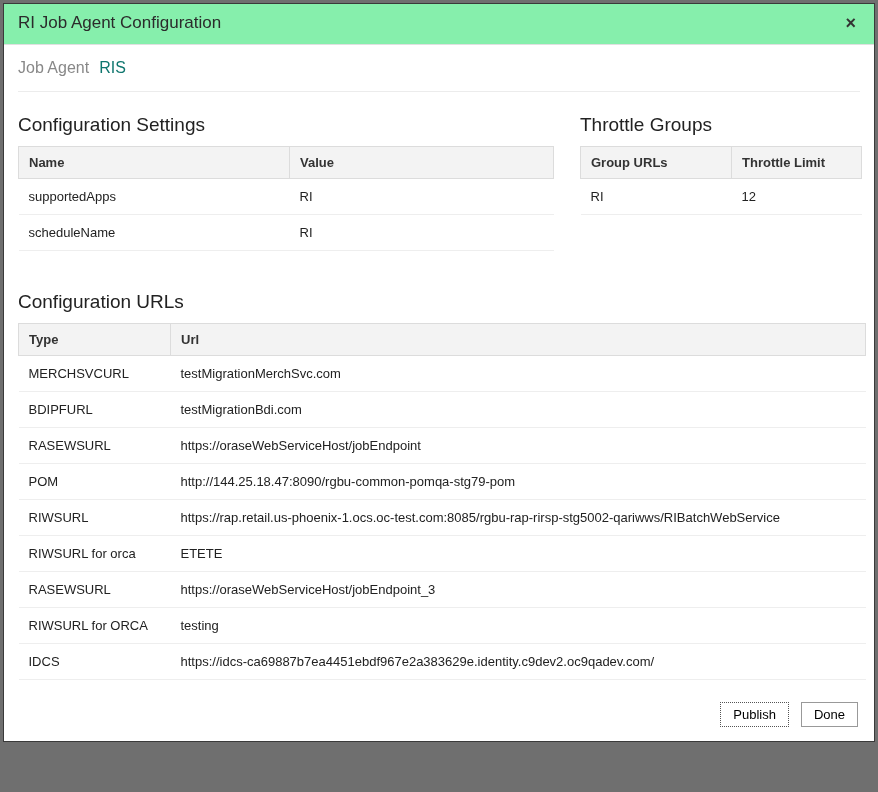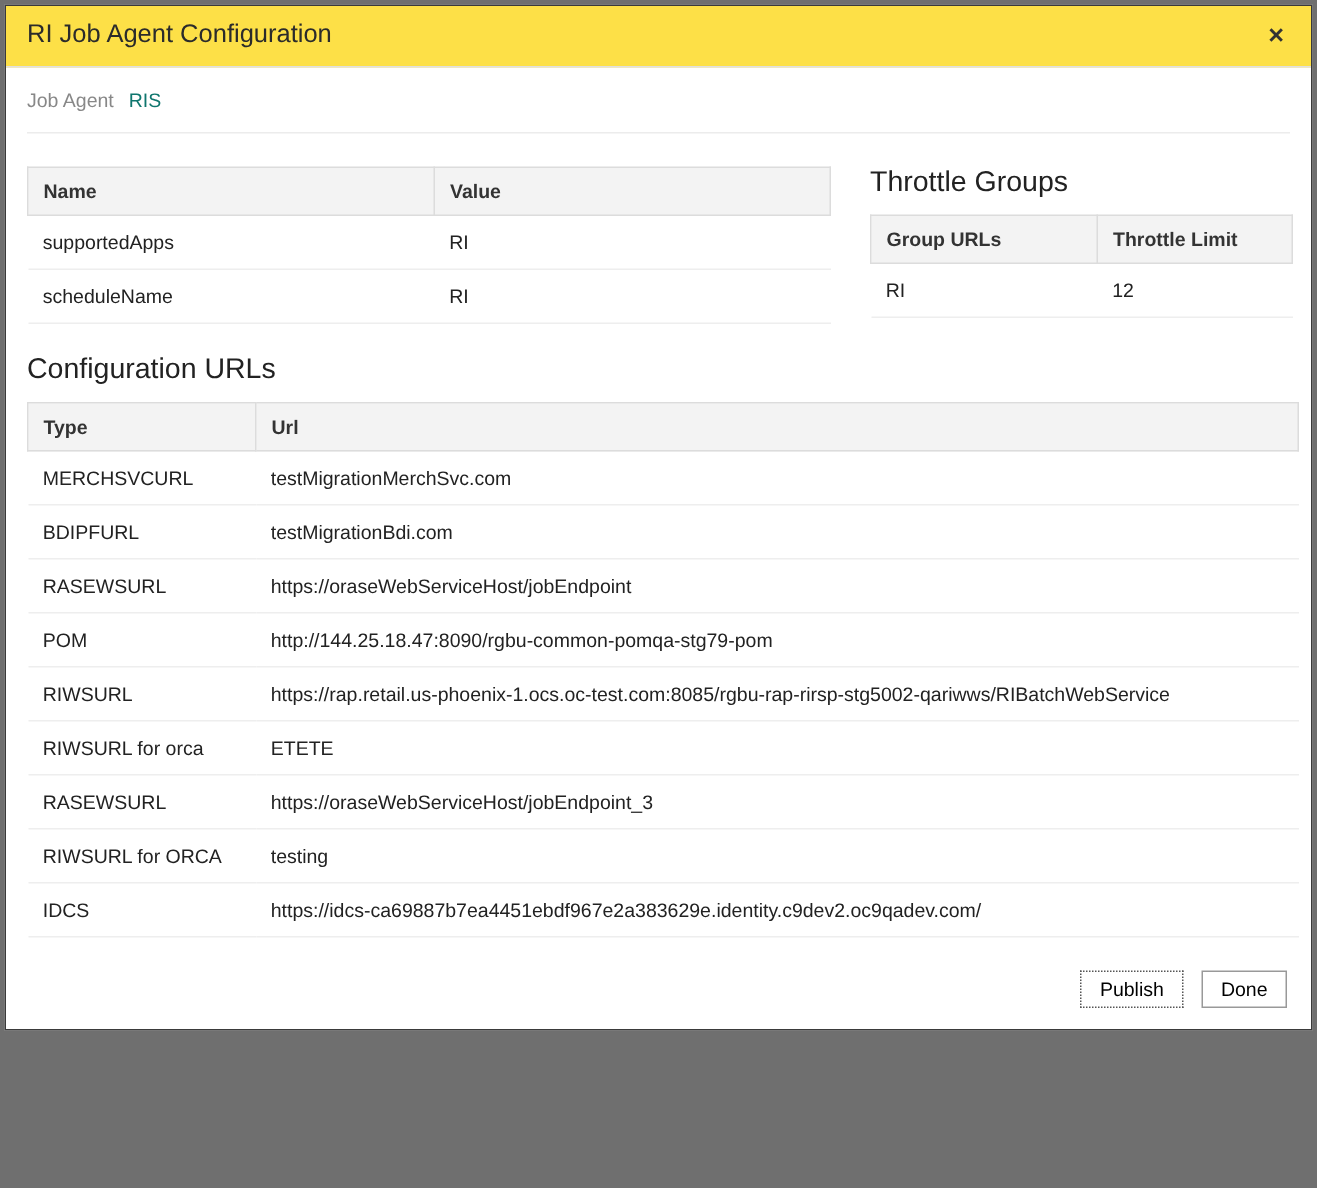--- a/index.html
+++ b/index.html
@@ -13,21 +13,21 @@
       width: 872px;
       margin: 3px auto;
       background: #fff;
       border: 1px solid #3a3a3a;
     }
     .titlebar {
       display: flex;
       align-items: center;
       justify-content: space-between;
       padding: 8px 14px 10px 14px;
-      background: #fde047;
+      background: #86efac;
       border-bottom: 1px solid #e0e0e0;
     }
     .titlebar-title {
       font-size: 17px;
       font-weight: 400;
       color: #2b2b2b;
     }
     .titlebar-close {
       font-size: 18px;
       font-weight: 700;
@@ -36,41 +36,41 @@
       line-height: 1;
       padding: 2px 4px;
     }
     .body {
       padding: 14px 14px 8px 14px;
     }
     .job-agent-row {
       display: flex;
       align-items: baseline;
       gap: 10px;
-      font-size: 13px;
+      font-size: 16px;
       padding-bottom: 14px;
       border-bottom: 1px solid #ececec;
     }
     .job-agent-label {
       color: #888;
     }
     .job-agent-value {
       color: #0f766e;
     }
     .top-grid {
       display: flex;
       gap: 26px;
       margin-top: 22px;
     }
     .panel {
       flex: 0 0 auto;
     }
     .panel.settings { width: 536px; }
     .panel.throttle { width: 282px; }
-    .panel.urls { width: 848px; margin-top: 20px; }
+    .panel.urls { width: 848px; margin-top: 40px; }
     .panel-title {
       font-size: 19px;
       font-weight: 400;
       color: #222;
       margin-bottom: 10px;
     }
     table.data {
       width: 100%;
       border-collapse: collapse;
       font-size: 13px;
@@ -124,20 +124,21 @@
   <div class="body">
 
     <div class="job-agent-row">
       <span class="job-agent-label">Job Agent</span>
       <span class="job-agent-value">RIS</span>
     </div>
 
     <div class="top-grid">
 
       <div class="panel settings">
+        <div class="panel-title">Configuration Settings</div>
         <table class="data settings-table">
           <thead>
             <tr>
               <th>Name</th>
               <th>Value</th>
             </tr>
           </thead>
           <tbody>
             <tr>
               <td>supportedApps</td>

